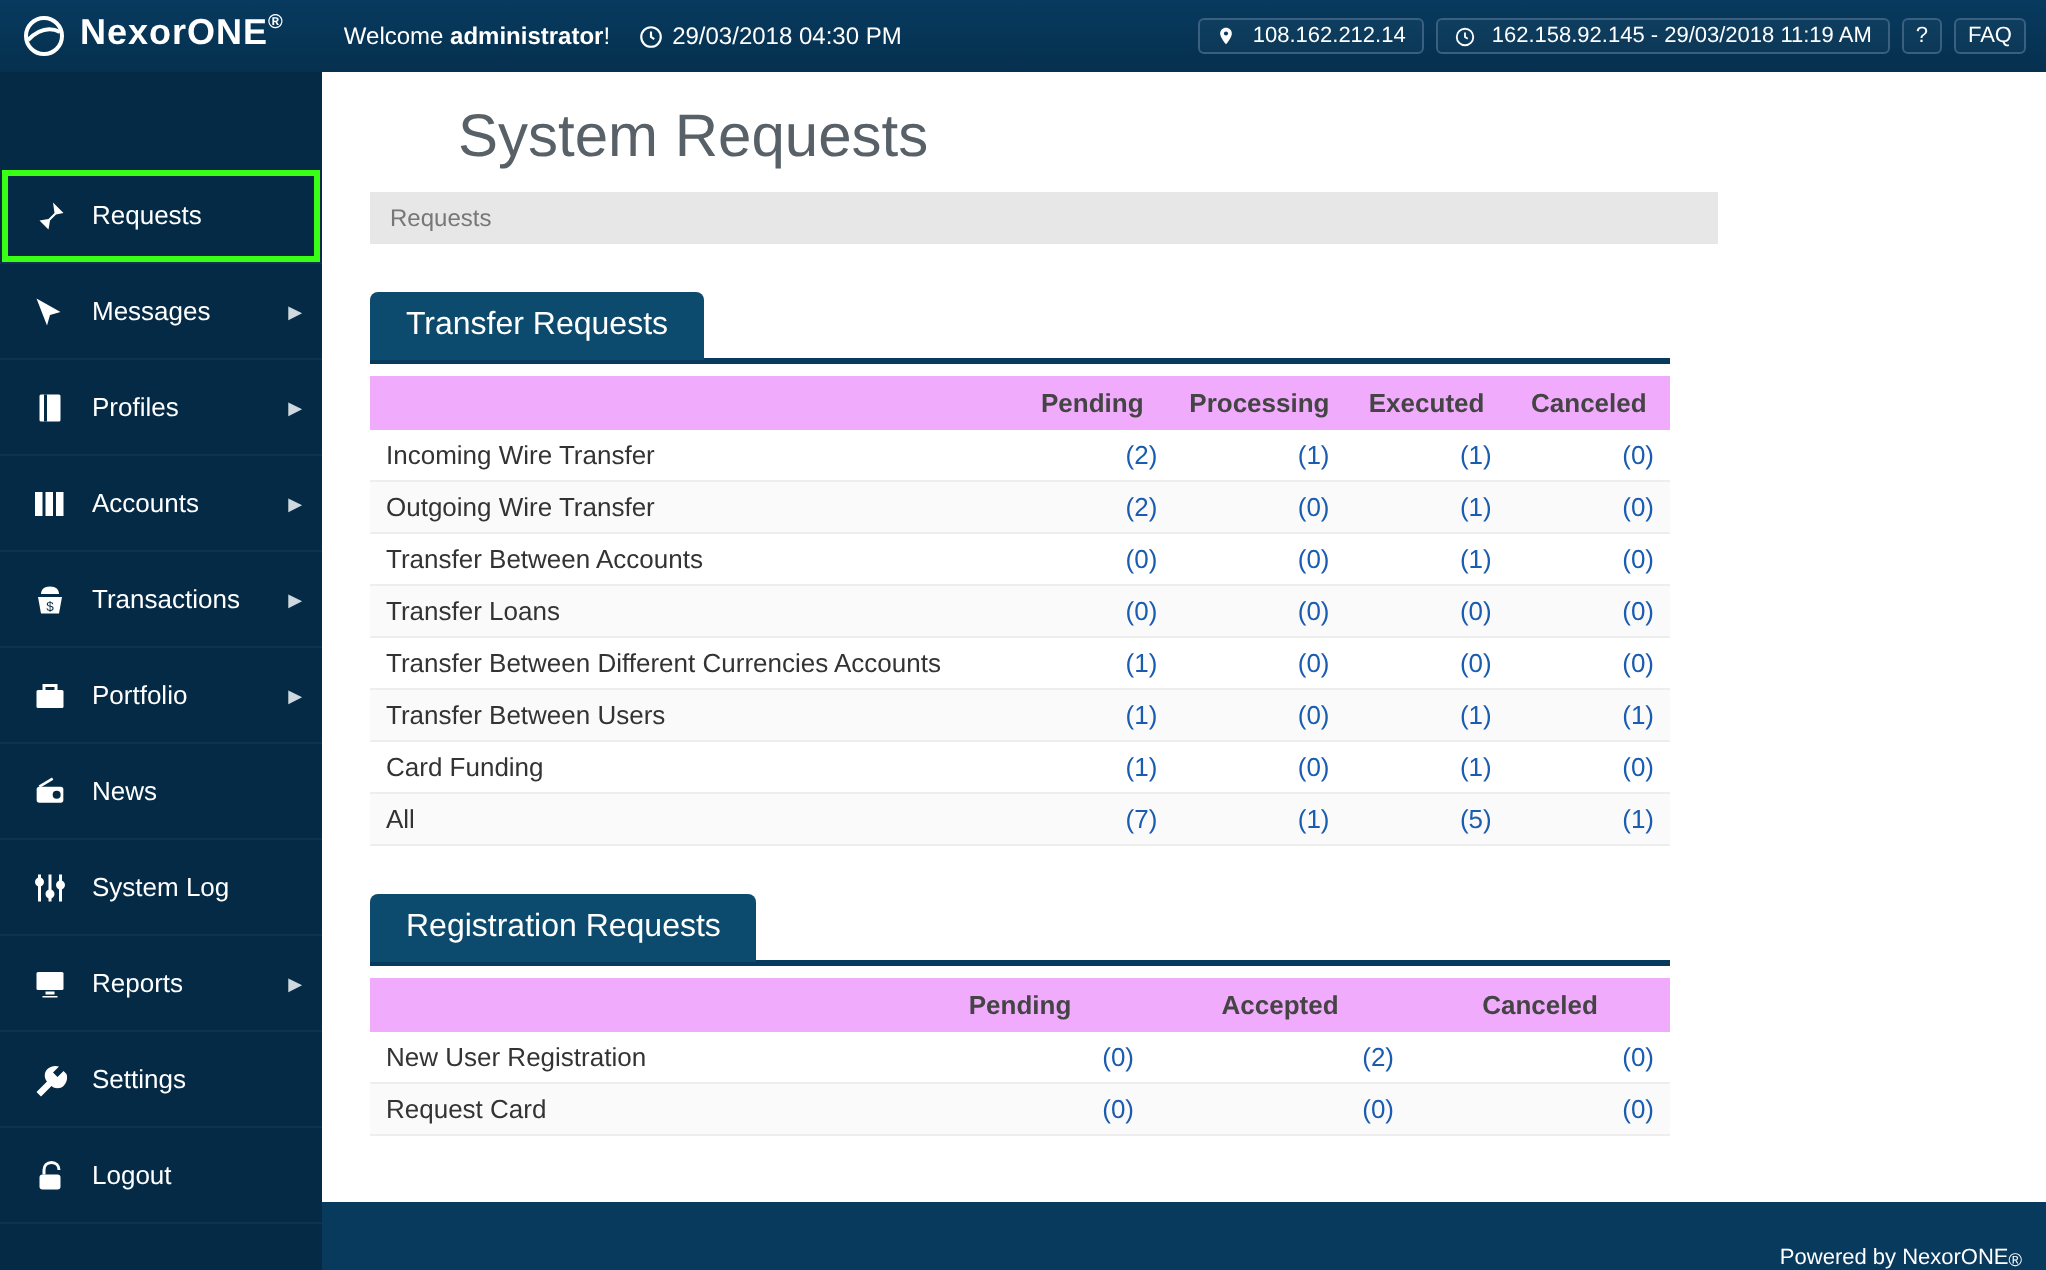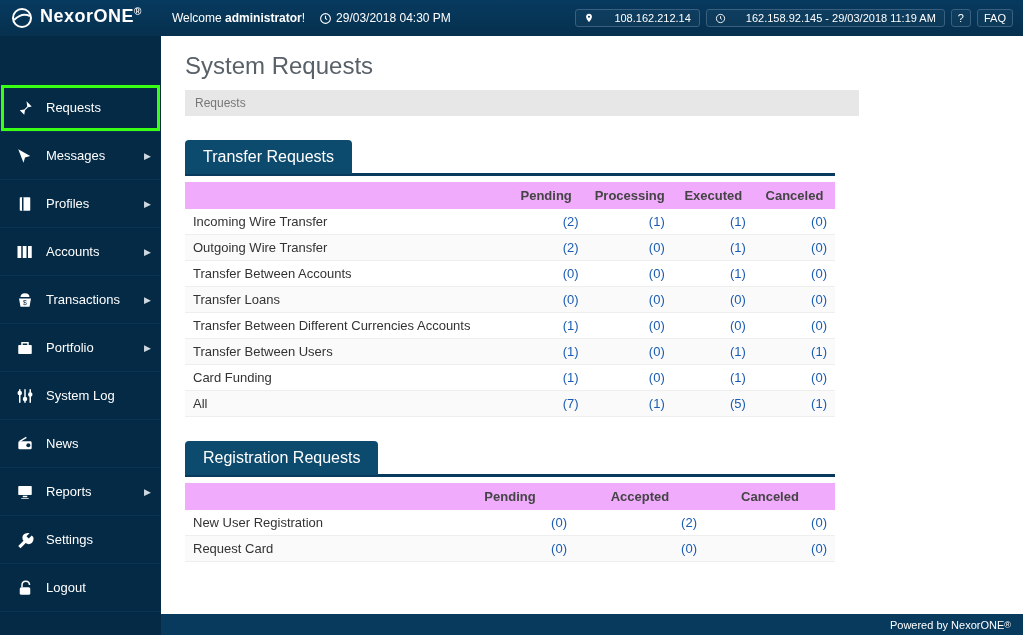--- a/index.html
+++ b/index.html
@@ -33,21 +33,21 @@
   .logo-reg { font-size: 10px; vertical-align: super; }
   .welcome { margin-left: 30px; font-size: 12px; }
   .datetime { margin-left: 14px; display: flex; align-items: flex-end; gap: 4px; font-size: 12px; }
   .spacer { flex: 1; }
   .ip-box, .lastlogin-box {
     border: 1px solid #3a5f7f;
     border-radius: 3px;
     padding: 2px 8px;
     display: flex;
     align-items: center;
-    gap: 20px;
+    gap: 8px;
     font-size: 11px;
     background: rgba(255,255,255,0.03);
     margin-left: 6px;
   }
   .hdr-btn {
     border: 1px solid #3a5f7f;
     border-radius: 3px;
     padding: 2px 6px;
     margin-left: 6px;
     font-size: 11px;
@@ -95,24 +95,25 @@
   }
   
   .main {
     flex: 1;
     background: #fff;
     padding: 16px 24px 0 24px;
     position: relative;
     overflow: hidden;
   }
   .page-title {
-    font-size: 24px;
+    font-size: 30px;
     color: #586068;
     font-weight: 400;
     margin-bottom: 10px;
+    margin-left: 44px;
   }
   .breadcrumb {
     background: #e7e7e7;
     color: #777;
     font-size: 12px;
     padding: 6px 10px;
     margin-bottom: 24px;
     width: 674px;
   }
   .section {
@@ -156,25 +157,25 @@
   table.data tbody td.num { text-align:right; color:#1a5cb0; width:12.5%; }
   table.data tbody td.num a { color:#1a5cb0; cursor:pointer; }
   table.reg thead th:first-child { width:40%; }
   table.reg tbody td.num { width:20%; }
   .footer {
     position: absolute;
     bottom: 0;
     right: 0;
     left: 0;
     background: #083a5e;
-    height: 21px;
+    height: 34px;
     color: #fff;
     font-size: 11px;
     display: flex;
-    align-items: center;
+    align-items: flex-end;
     justify-content: flex-end;
     padding-right: 12px;
   }
 </style>
 </head>
 <body>
 
 <div class="header">
   <div class="logo">
     <svg width="24" height="24" viewBox="0 0 24 24">
@@ -269,40 +270,40 @@
           <svg width="20" height="18" viewBox="0 0 24 24" fill="#fff">
             <rect x="3" y="8" width="18" height="12" rx="1"></rect>
             <rect x="8" y="5" width="8" height="4" fill="none" stroke="#fff" stroke-width="2"></rect>
           </svg>
         </span>
         <span>Portfolio</span>
         <span class="nav-arrow">▶</span>
       </div>
       <div class="nav-item">
         <span class="nav-icon">
+          <svg width="20" height="16" viewBox="0 0 24 24" fill="#fff">
+            <rect x="2" y="8" width="20" height="12" rx="2"></rect>
+            <circle cx="17" cy="14" r="3" fill="#052a45"></circle>
+            <line x1="4" y1="8" x2="14" y2="2" stroke="#fff" stroke-width="2"></line>
+          </svg>
+        </span>
+        <span>News</span>
+      </div>
+      <div class="nav-item">
+        <span class="nav-icon">
           <svg width="18" height="18" viewBox="0 0 24 24" stroke="#fff" stroke-width="2" fill="none">
             <line x1="5" y1="3" x2="5" y2="21"></line>
             <line x1="12" y1="3" x2="12" y2="21"></line>
             <line x1="19" y1="3" x2="19" y2="21"></line>
             <circle cx="5" cy="8" r="2" fill="#fff"></circle>
             <circle cx="12" cy="16" r="2" fill="#fff"></circle>
             <circle cx="19" cy="10" r="2" fill="#fff"></circle>
           </svg>
         </span>
         <span>System Log</span>
-      </div>
-      <div class="nav-item">
-        <span class="nav-icon">
-          <svg width="20" height="16" viewBox="0 0 24 24" fill="#fff">
-            <rect x="2" y="8" width="20" height="12" rx="2"></rect>
-            <circle cx="17" cy="14" r="3" fill="#052a45"></circle>
-            <line x1="4" y1="8" x2="14" y2="2" stroke="#fff" stroke-width="2"></line>
-          </svg>
-        </span>
-        <span>News</span>
       </div>
       <div class="nav-item">
         <span class="nav-icon">
           <svg width="20" height="18" viewBox="0 0 24 24" fill="#fff">
             <rect x="3" y="4" width="18" height="12" rx="1"></rect>
             <rect x="9" y="17" width="6" height="2"></rect>
             <rect x="7" y="20" width="10" height="1"></rect>
           </svg>
         </span>
         <span>Reports</span>

